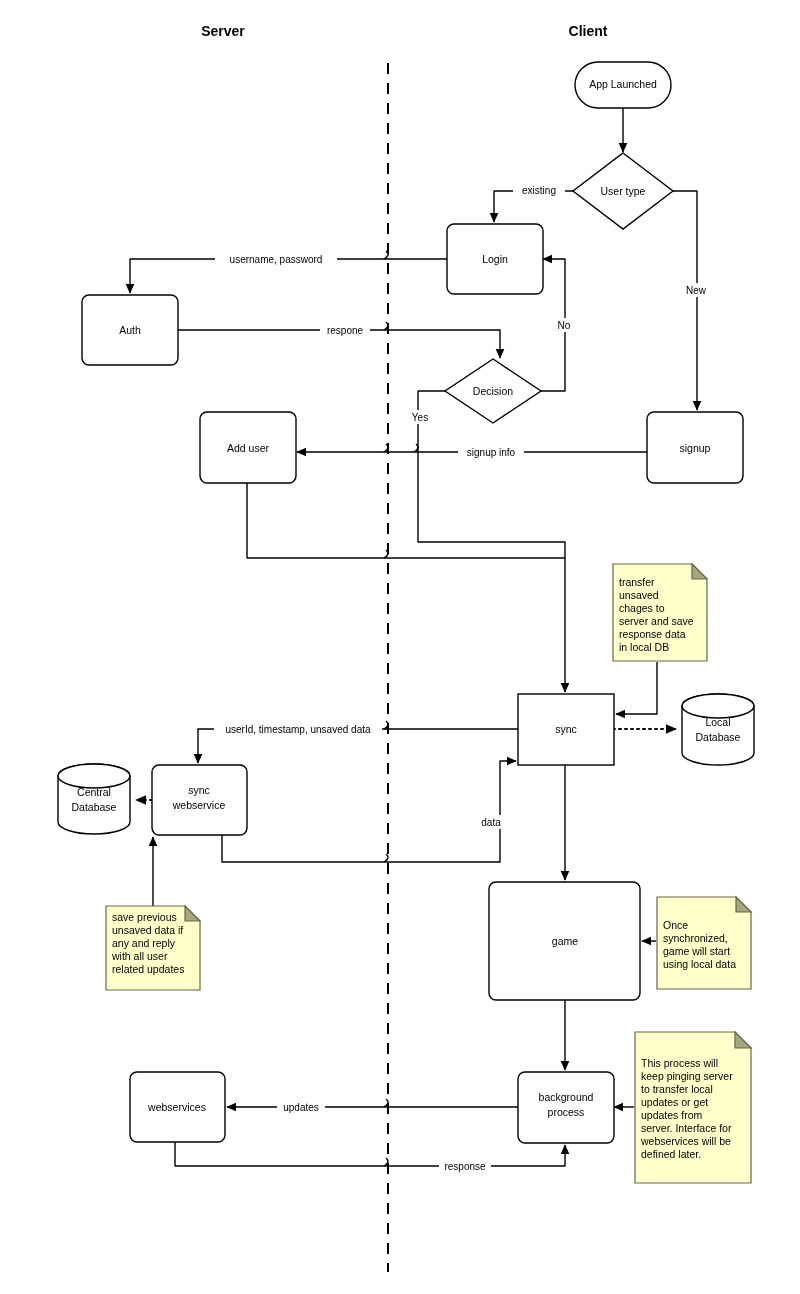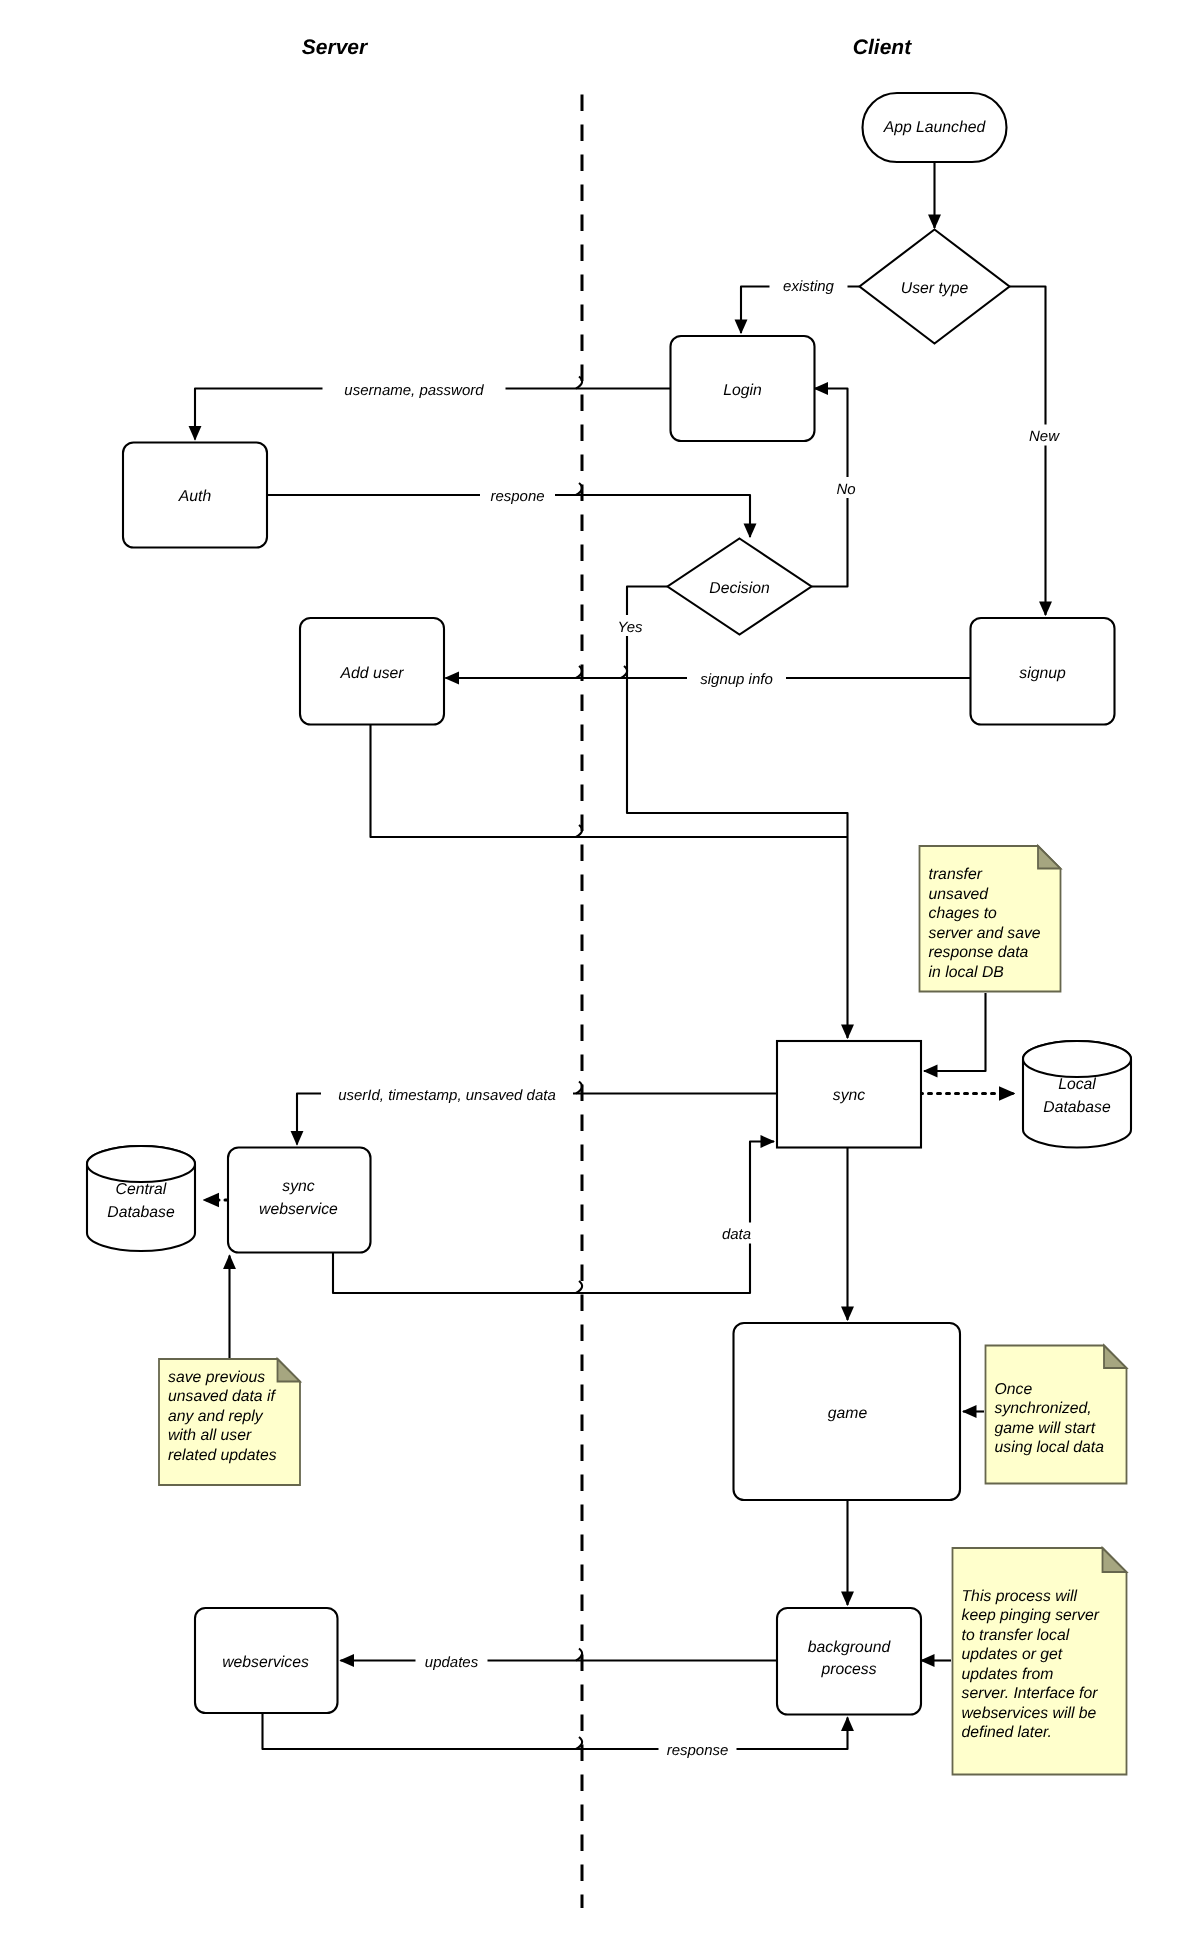--- a/index.html
+++ b/index.html
@@ -10,21 +10,20 @@
   body {
     width: 800px;
     height: 1294px;
     font-family: "Liberation Sans", sans-serif;
     overflow: hidden;
   }
   #diagram-root {
     position: relative;
     width: 800px;
     height: 1294px;
-    font-style: italic;
   }
   svg#flow {
     display: block;
     width: 800px;
     height: 1294px;
   }
   .shape-fill {
     fill: #ffffff;
     stroke: #000000;
     stroke-width: 1.4;

